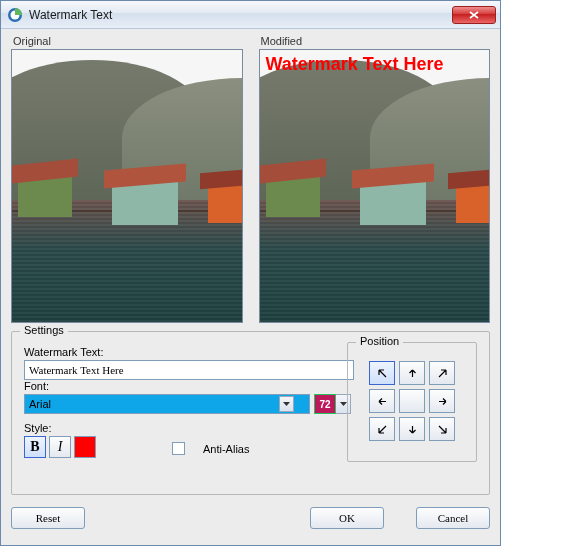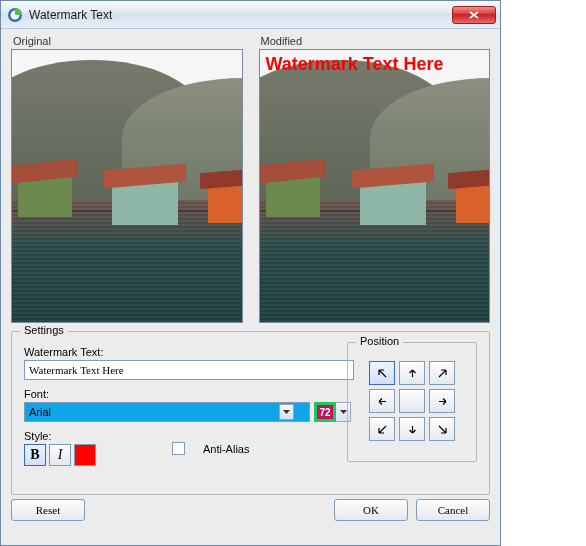--- a/index.html
+++ b/index.html
@@ -27,43 +27,43 @@
   .dock { position:absolute; height:2px; background:#4a3a32; left:0; right:0;}
   .hut  { position:absolute; }
   .p-text { position:absolute; font-weight:bold; font-family: Arial, sans-serif; }
 
   
   .settings { position: relative; margin-top: 8px; border: 1px solid #b8b8b8; border-radius: 2px; padding: 14px 10px 10px 10px; height: 164px; }
   .settings-legend { position: absolute; top: -8px; left: 8px; background: #ececec; padding: 0 4px; font-size: 11px; }
   .left-col { position: absolute; left: 12px; top: 14px; width: 340px; }
   .fld-label { display: block; margin: 0 0 2px 0; }
   .txt-input { width: 330px; height: 20px; border: 1px solid #7f9db9; font: 11px "Segoe UI"; padding: 1px 4px; background:#fff; }
-  .font-row { display: flex; align-items: flex-end; gap: 4px; margin-top: 8px; }
+  .font-row { display: flex; align-items: flex-end; gap: 4px; margin-top: 0; }
   .font-select { width: 286px; height: 20px; border: 1px solid #7f9db9; background:#0ea5e9; display:flex; align-items:center; justify-content:space-between; padding:0 15px 0 4px;}
   .dd-arrow { width:15px; height:16px; border:1px solid #9aa7b8; background:linear-gradient(#f4f6fa,#d9e2ee); display:flex; align-items:center; justify-content:center;}
-  .size-chip { width: 22px; height: 20px; border: 3px solid #22c55e; background:#be185d; color:#fff; display:flex; align-items:center; justify-content:center; font-weight:bold; font-size:10px;}
+  .size-chip { width: 22px; height: 20px; border: 1px solid #22c55e; background:#be185d; color:#fff; display:flex; align-items:center; justify-content:center; font-weight:bold; font-size:10px;}
   .size-dd { width:15px; height:20px; border:1px solid #9aa7b8; border-left:0; background:linear-gradient(#f4f6fa,#d9e2ee); display:flex; align-items:center; justify-content:center;}
   .style-row { margin-top: 8px; }
   .style-btns { display:flex; gap:3px; align-items:center; margin-top:2px;}
   .sbtn { width:22px; height:22px; border:1px solid #7f9db9; background:linear-gradient(#fdfdfd,#e4e9f0); display:flex; align-items:center; justify-content:center; font-family:"Times New Roman",serif; font-size:14px; }
   .sbtn.bold { font-weight:bold; border:1px solid #3a66d1; background:linear-gradient(#eef4ff,#cfe0fb); }
   .sbtn.italic { font-style: italic; }
   .swatch { width:22px; height:22px; border:1px solid #7f9db9; background:#ff0000; }
   .aa-wrap { position:absolute; left:160px; top:110px; display:flex; align-items:center; gap:18px; }
   .chk { width:13px; height:13px; border:1px solid #7f9db9; background:#fff;}
 
   
   .pos-group { position:absolute; right:12px; top:10px; width:130px; height:120px; border:1px solid #b8b8b8; border-radius:2px; padding:18px 0 0 0;}
   .pos-legend { position:absolute; top:-8px; left:8px; background:#ececec; padding:0 4px;}
   .pgrid { display:grid; grid-template-columns:repeat(3,26px); grid-template-rows:repeat(3,24px); gap:4px; justify-content:center; align-content:center;}
   .pbtn { border:1px solid #7f9db9; background:linear-gradient(#fdfdfd,#e4e9f0); display:flex; align-items:center; justify-content:center;}
   .pbtn.sel { border:1px solid #3a66d1; background:linear-gradient(#eef4ff,#cfe0fb); }
 
   
-  .btn-row { position:absolute; left:10px; right:10px; bottom:24px; display:flex; align-items:center; }
+  .btn-row { position:absolute; left:10px; right:10px; bottom:16px; display:flex; align-items:center;gap:24px; }
   .push { flex:1; }
   .btn { height:22px; min-width:74px; padding:0 14px; border:1px solid #7f9db9; border-radius:3px; background:linear-gradient(#fdfdfd,#e4e9f0); font:11px "Segoe UI"; display:flex; align-items:center; justify-content:center; }
   .btn + .btn { margin-left:8px; }
   svg { display:block; }
 </style>
 </head>
 <body>
 
 <div class="window">
   <div class="titlebar">

